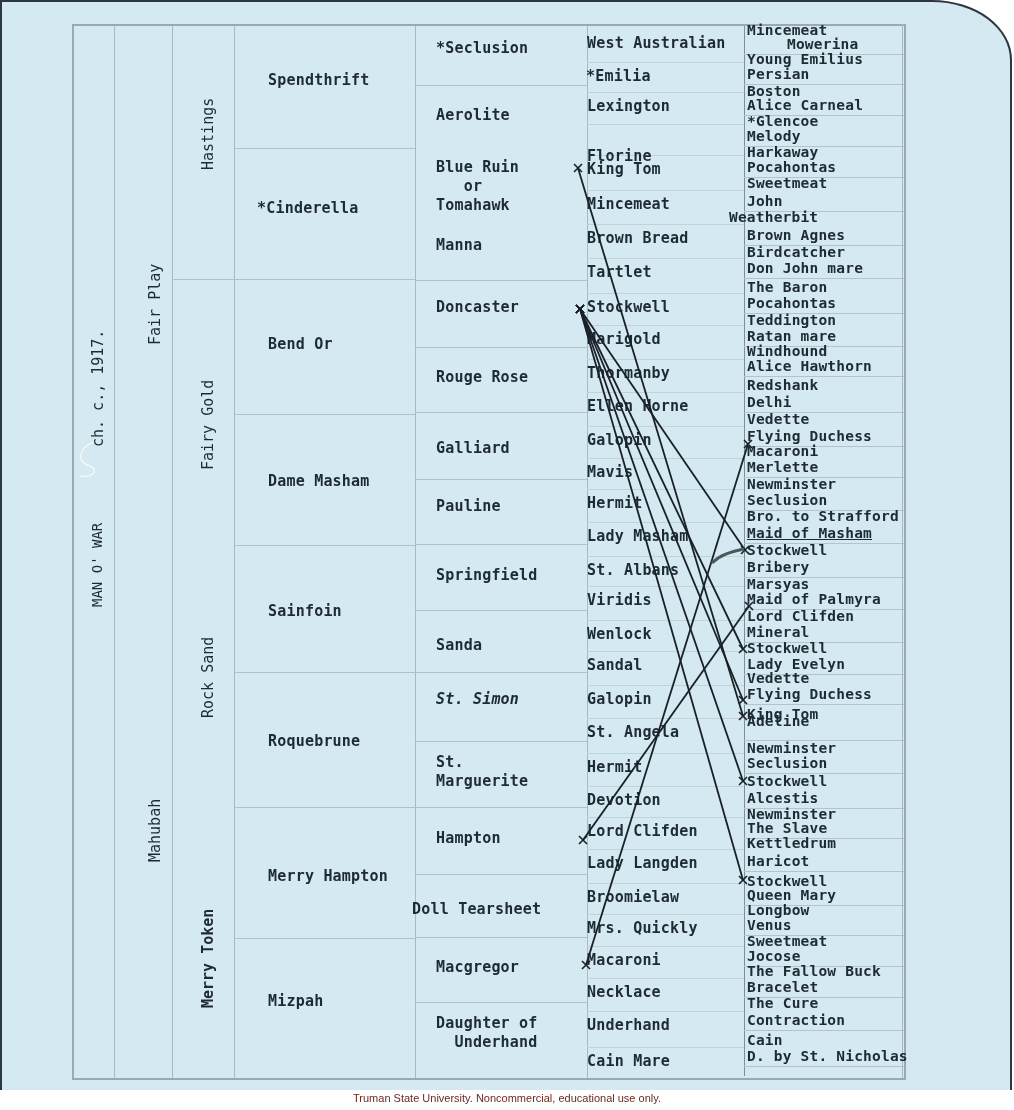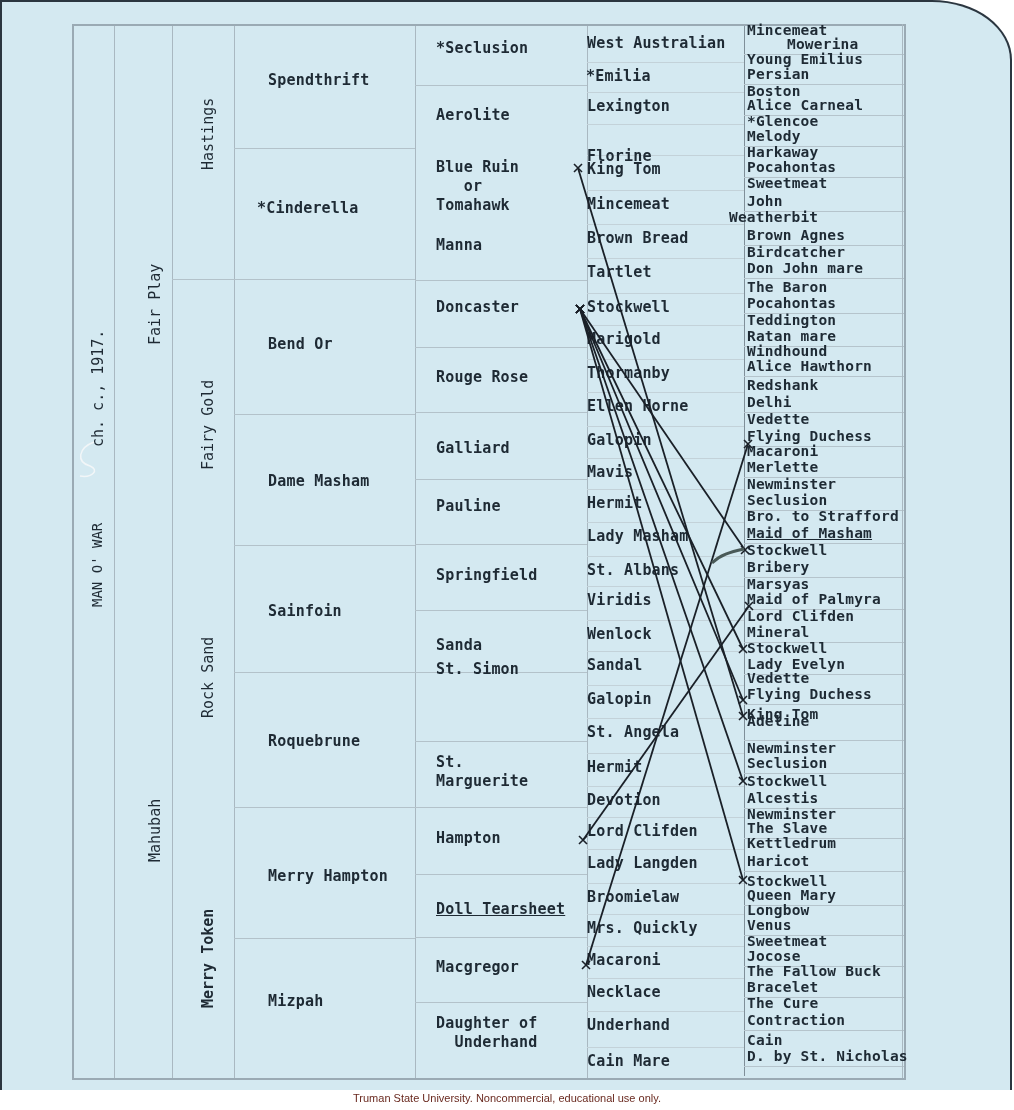--- a/index.html
+++ b/index.html
@@ -174,25 +174,25 @@
     <div class="txt" style="left: 436px; top: 158px; line-height: 19px;">Blue Ruin
    or
 Tomahawk</div>
     <div class="txt" style="left: 436px; top: 237px; line-height: 16px;">Manna</div>
     <div class="txt" style="left: 436px; top: 299px; line-height: 16px;">Doncaster</div>
     <div class="txt" style="left: 436px; top: 369px; line-height: 16px;">Rouge Rose</div>
     <div class="txt" style="left: 436px; top: 440px; line-height: 16px;">Galliard</div>
     <div class="txt" style="left: 436px; top: 498px; line-height: 16px;">Pauline</div>
     <div class="txt" style="left: 436px; top: 567px; line-height: 16px;">Springfield</div>
     <div class="txt" style="left: 436px; top: 637px; line-height: 16px;">Sanda</div>
-    <div class="txt" style="left: 436px; top: 661px; line-height: 16px;">St. Simon</div>
+    <div class="txt" style="left: 436px; top: 691px; line-height: 16px; font-style: italic;">St. Simon</div>
     <div class="txt" style="left: 436px; top: 753px; line-height: 19px;">St.
 Marguerite</div>
     <div class="txt" style="left: 436px; top: 830px; line-height: 16px;">Hampton</div>
-    <div class="txt" style="left: 436px; top: 901px; line-height: 16px; text-decoration: underline;">Doll Tearsheet</div>
+    <div class="txt" style="left: 412px; top: 901px; line-height: 16px;">Doll Tearsheet</div>
     <div class="txt" style="left: 436px; top: 959px; line-height: 16px;">Macgregor</div>
     <div class="txt" style="left: 436px; top: 1014px; line-height: 19px;">Daughter of
   Underhand</div>
   </div>
 
 <div id="gen5">
     <div class="txt" style="left: 587px; top: 35px;">West Australian</div>
     <div class="txt" style="left: 586px; top: 68px;">*Emilia</div>
     <div class="txt" style="left: 587px; top: 98px;">Lexington</div>
     <div class="txt" style="left: 587px; top: 148px;">Florine</div>

